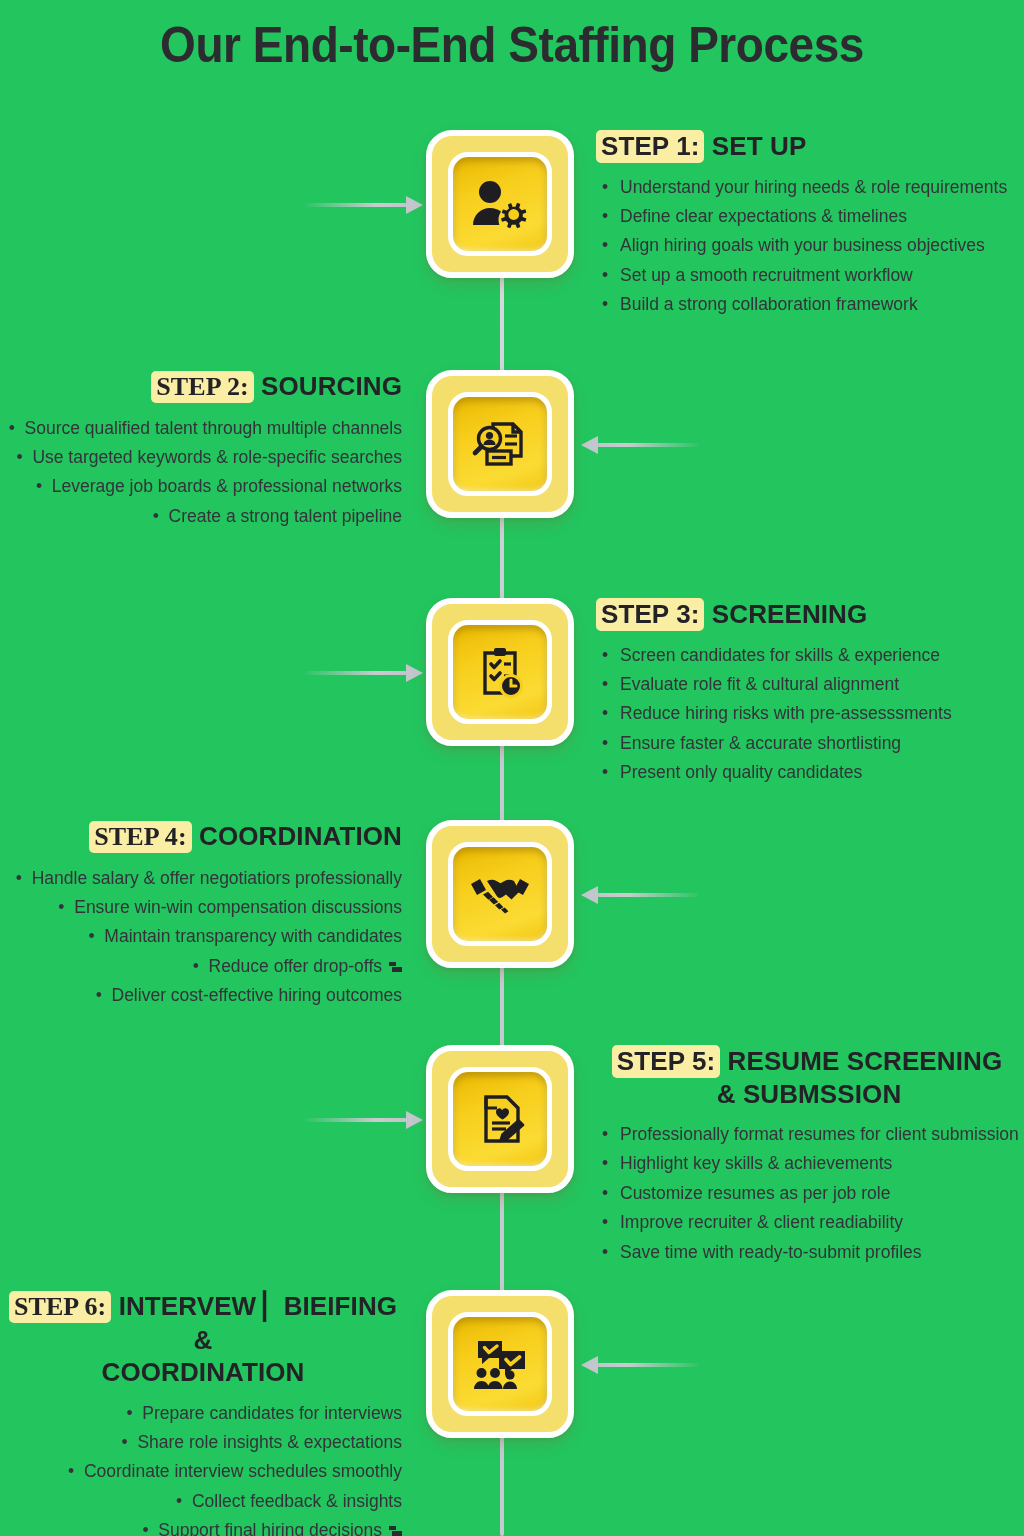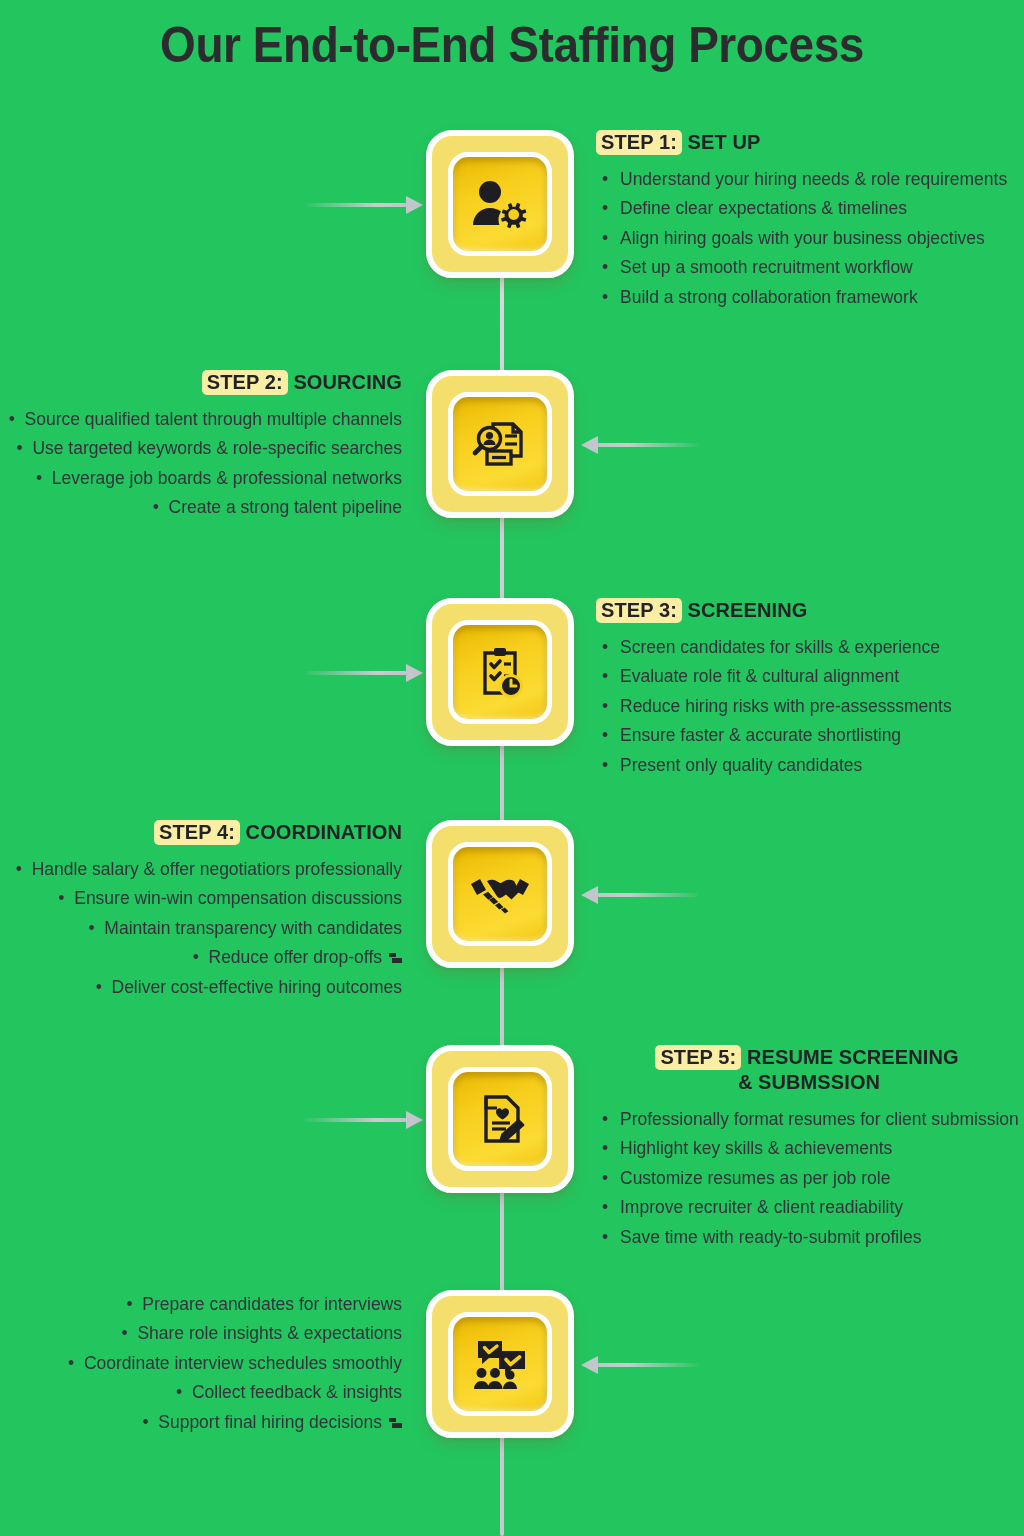--- a/index.html
+++ b/index.html
@@ -126,34 +126,34 @@
     left: 0;
     border-right: 17px solid #C4C6CD;
   }
 
   
   .block { position: absolute; top: 0; }
   .block.right { left: 600px; width: 418px; text-align: left; }
   .block.left  { left: 4px;   width: 398px; text-align: right; }
 
   .step-head {
-    font-size: 20px;
+    font-size: 26px;
     font-weight: 700;
     color: #232327;
     line-height: 1.25;
     margin-bottom: 10px;
     letter-spacing: 0.1px;
   }
   .step-head .hl {
     background: #FAEDA4;
     border-radius: 5px;
     padding: 1px 5px 2px 5px;
     margin-left: -4px;
   }
-  .block.left .step-head .hl { margin-left: 0; }
+  .block.left .step-head .hl { margin-left: 0; font-family: Liberation Serif, serif; }
 
   ul.bullets { list-style: none; }
   ul.bullets li {
     font-size: 17.5px;
     line-height: 1.68;
     color: #33333A;
     white-space: nowrap;
   }
   .block.right ul.bullets li { padding-left: 20px; position: relative; }
   .block.right ul.bullets li::before {
@@ -380,20 +380,25 @@
             <path d="M3 52c0-4.6 3.4-8 7.5-8s7.5 3.4 7.5 8z"></path>
             <circle cx="24" cy="36" r="5"></circle>
             <path d="M16.5 52c0-4.6 3.4-8 7.5-8s7.5 3.4 7.5 8z"></path>
             <circle cx="39" cy="38" r="4.6"></circle>
             <path d="M32 52c0-4.2 3.2-7.4 7-7.4s7 3.2 7 7.4z"></path>
           </svg>
         </span>
       </div>
     </div>
     <div class="block left">
+      <div class="step-head" style="text-align:center;">
+        <span class="hl">STEP 6:</span>
+        <span>INTERVEW  ▏BIEIFING &amp;</span>
+        <div>COORDINATION</div>
+      </div>
       <ul class="bullets">
         <li>Prepare candidates for interviews</li>
         <li>Share role insights &amp; expectations</li>
         <li>Coordinate interview schedules smoothly</li>
         <li>Collect feedback &amp; insights</li>
         <li><span>Support final hiring decisions</span><span class="artifact"></span></li>
       </ul>
     </div>
   </div>
 

